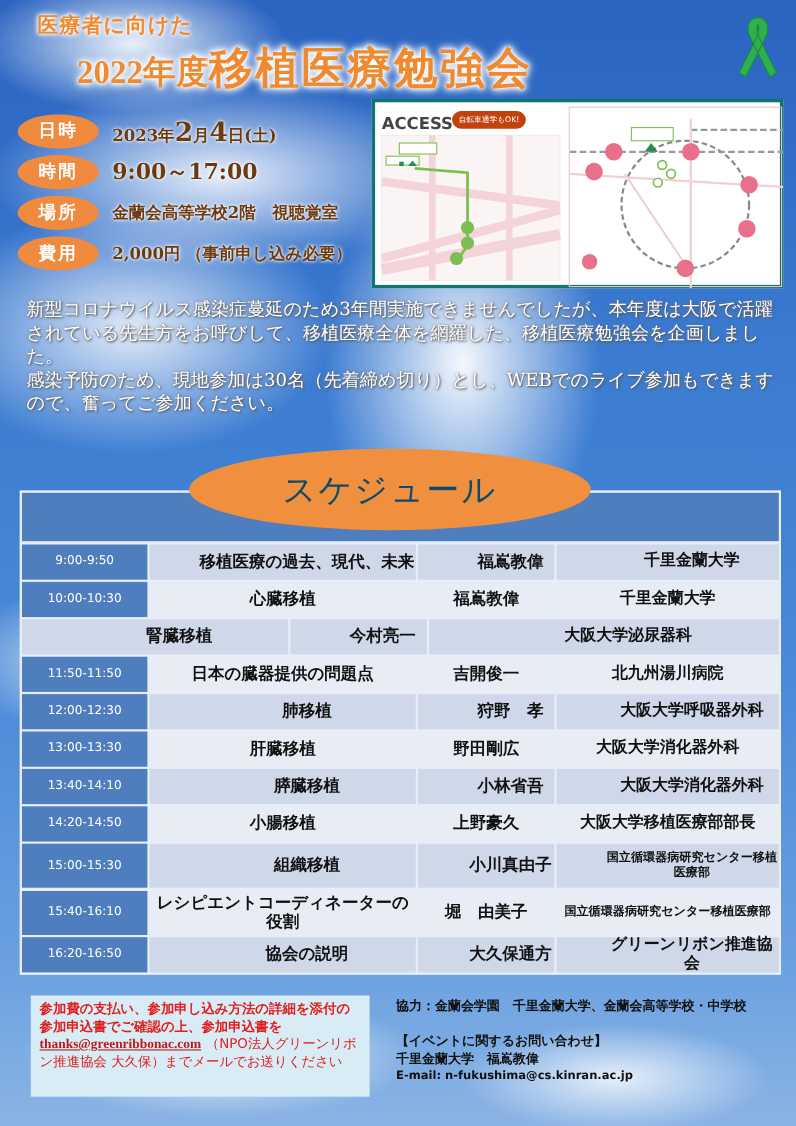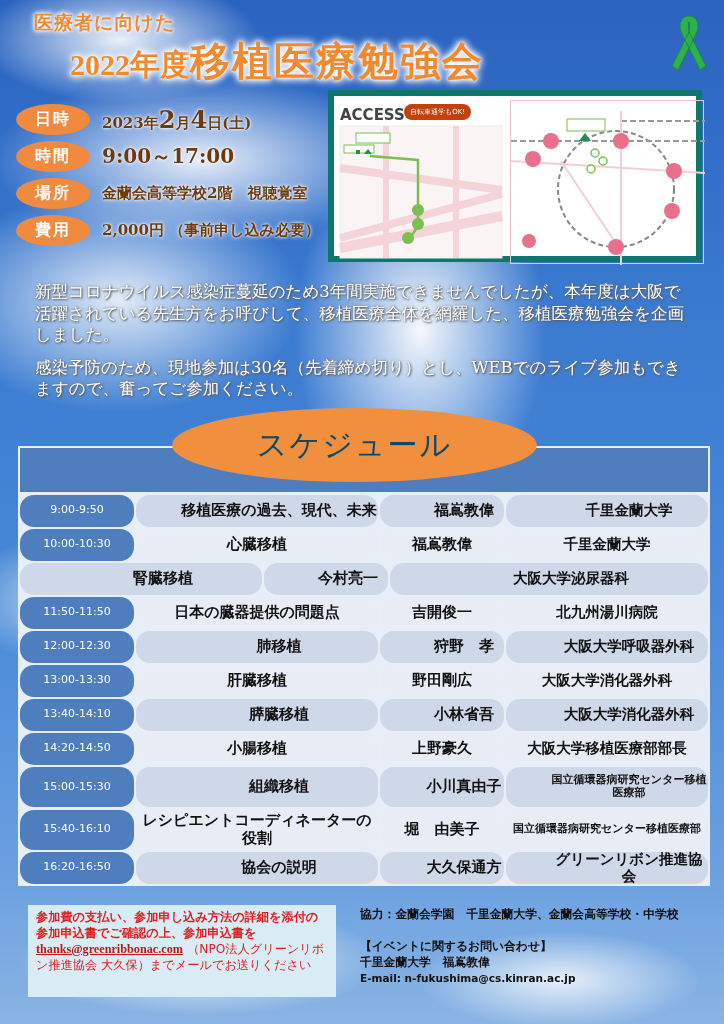--- a/index.html
+++ b/index.html
@@ -48,56 +48,56 @@
   .info-val {
     margin-left: 12px; font-family: "DejaVu Serif", serif; font-weight: bold;
     color: #6b3a10; font-size: 15px;
     text-shadow: 0 0 2px #fff, 0 0 4px #fff;
     white-space: nowrap;
   }
   .info-val .big { font-size: 24px; }
 
   
   .map {
-    position: absolute; left: 328px; top: 90px; width: 374px; height: 172px;
-    background: #ffffff; border: 6px solid #0f766e;
+    position: absolute; left: 338px; top: 90px; width: 374px; height: 172px;
+    background: #ffffff; border: 3px solid #0f766e;
   }
   .map-left { position: absolute; left: 2px; top: 2px; width: 170px; height: 168px; }
   .map-right { position: absolute; left: 176px; top: 4px; width: 194px; height: 164px; border: 1px solid #e6c6cc; }
   .access-label { position: absolute; left: 4px; top: 8px; font-size: 15px; font-weight: bold; color: #444; }
   .bike-pill {
     position: absolute; left: 68px; top: 6px; background: #c2410c; color: #fff;
     border-radius: 9px; font-size: 7px; padding: 3px 6px; white-space: nowrap;
   }
 
   
   .intro {
     position: absolute; left: 24px; top: 270px; width: 680px;
     font-family: "DejaVu Serif", serif; font-size: 16.5px; line-height: 21.5px;
     color: #fff; text-shadow: 1px 1px 2px #555, 0 0 3px #777;
   }
-  .intro p { margin: 11px; }
+  .intro p { margin: 0; }
 
   
   .schedule-oval {
     position: absolute; left: 172px; top: 408px; width: 365px; height: 74px;
     border-radius: 50%; background: #f0903e; z-index: 3;
     display: flex; align-items: center; justify-content: center;
     color: #0c4a6e; font-size: 30px; font-family: "DejaVu Serif", serif; letter-spacing: 2px;
   }
   .schedule {
     position: absolute; left: 18px; top: 446px; width: 692px;
     border: 2px solid #e8eef8; background: #e8eef8;
   }
   .sched-header { height: 44px; background: #4f7ebf; margin-bottom: 3px; }
   .row { display: flex; height: 31.5px; margin-bottom: 2.5px; }
   .row.tall { height: 40px; }
   .cell {
     display: flex; align-items: center; justify-content: center; text-align: center;
-    font-weight: bold; color: #111; margin-right: 2px; line-height: 1.15; border-radius: 14px;
+    font-weight: bold; color: #111; margin-right: 2px; line-height: 1.15;
   }
   .c-time { width: 114px; background: #4f7ebf; color: #fff; font-size: 11px; font-weight: normal; }
   .c-topic { width: 242px; font-size: 15px; }
   .c-name { width: 124px; font-size: 15px; }
   .c-org { flex: 1; font-size: 14.5px; margin-right: 0; }
   .c-org.small { font-size: 11px; }
   .row.odd .c-topic, .row.odd .c-name, .row.odd .c-org { background: #cfd8e8; padding-left: 44px; }
   .row.even .c-topic, .row.even .c-name, .row.even .c-org { background: #e8edf5; }
 
   

